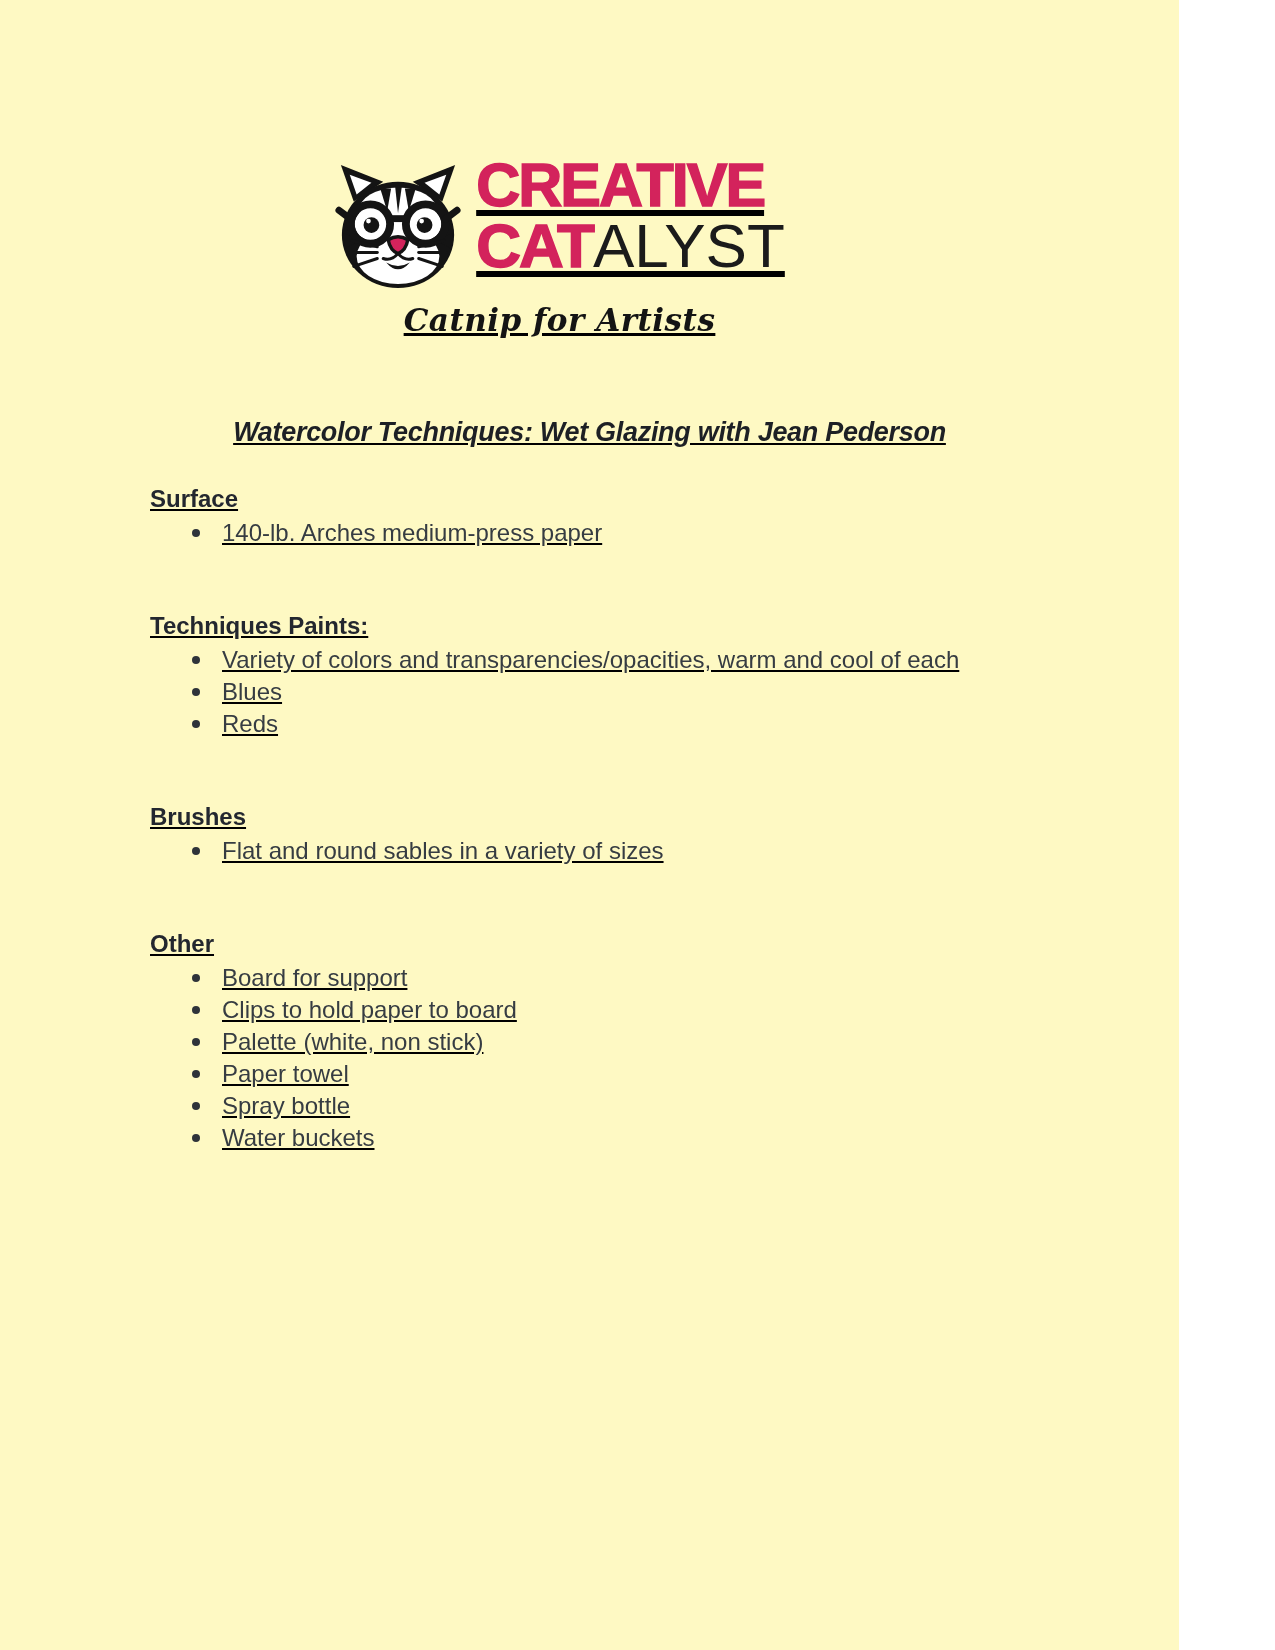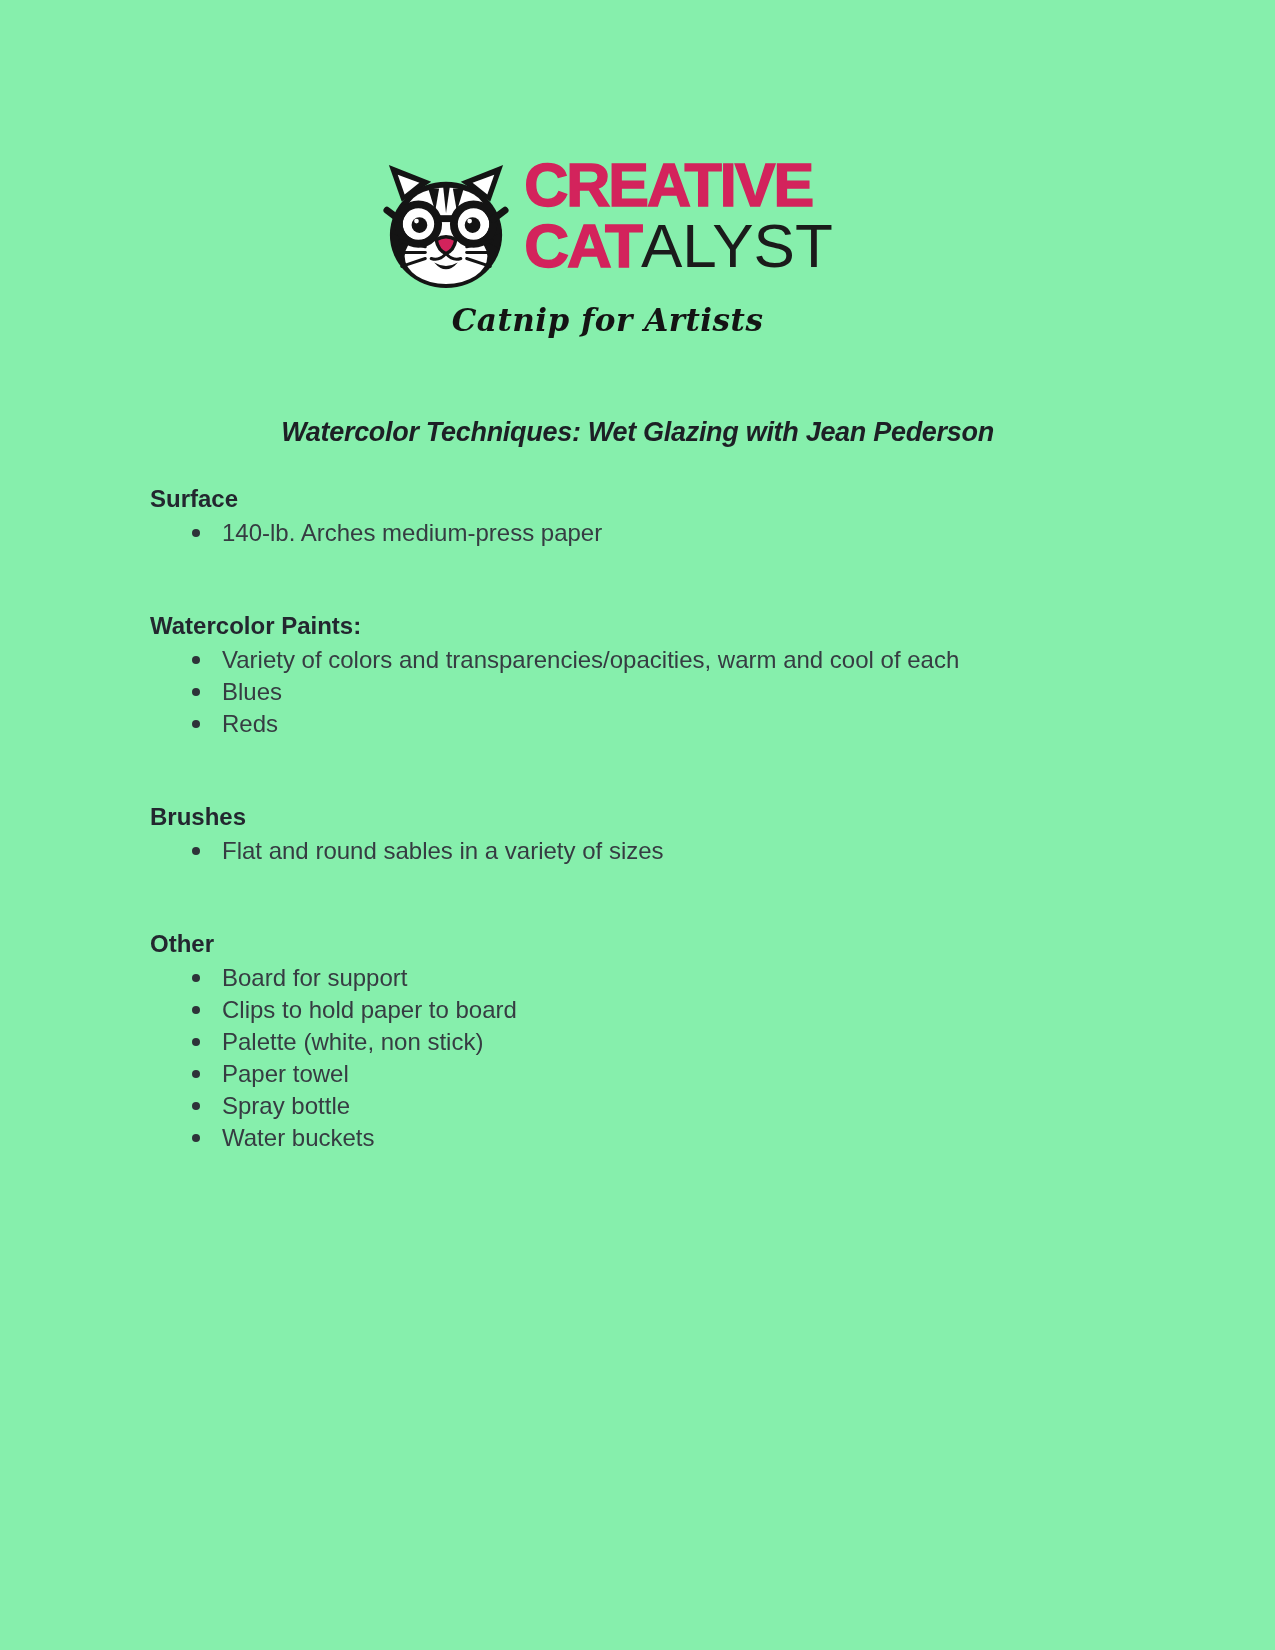--- a/index.html
+++ b/index.html
@@ -1,18 +1,18 @@
 <!DOCTYPE html>
 <html><head>
 <meta charset="utf-8">
 <style>
   html, body { margin:0; padding:0; background:#ffffff; }
   .page {
-    width:1275px; height:1650px; background:#86efac; position:relative;
-    font-family:"Liberation Sans", sans-serif; overflow:hidden;
+    width:1179px; height:1650px; background:#fef9c3; position:relative;
+    font-family:"Liberation Sans", sans-serif; overflow:hidden;text-decoration:underline;
   }
 
   
   header.logo { margin-top:154px; padding-right:60px; }
   .logo-row { display:flex; justify-content:center; align-items:flex-start; gap:14px; }
   .cat-svg { width:128px; height:134px; margin-top:6px; flex:0 0 auto; }
   .wordmark { line-height:1; padding-top:2px; }
   .brand1 {
     font-size:61px; font-weight:800; color:#d3235c; letter-spacing:-2px;
     line-height:0.98; -webkit-text-stroke:1.5px #d3235c;
@@ -117,21 +117,21 @@
   <main class="content">
 
     <section>
       <h2>Surface</h2>
       <ul>
         <li>140-lb. Arches medium-press paper</li>
       </ul>
     </section>
 
     <section>
-      <h2>Watercolor Paints:</h2>
+      <h2>Techniques Paints:</h2>
       <ul>
         <li>Variety of colors and transparencies/opacities, warm and cool of each</li>
         <li>Blues</li>
         <li>Reds</li>
       </ul>
     </section>
 
     <section>
       <h2>Brushes</h2>
       <ul>

